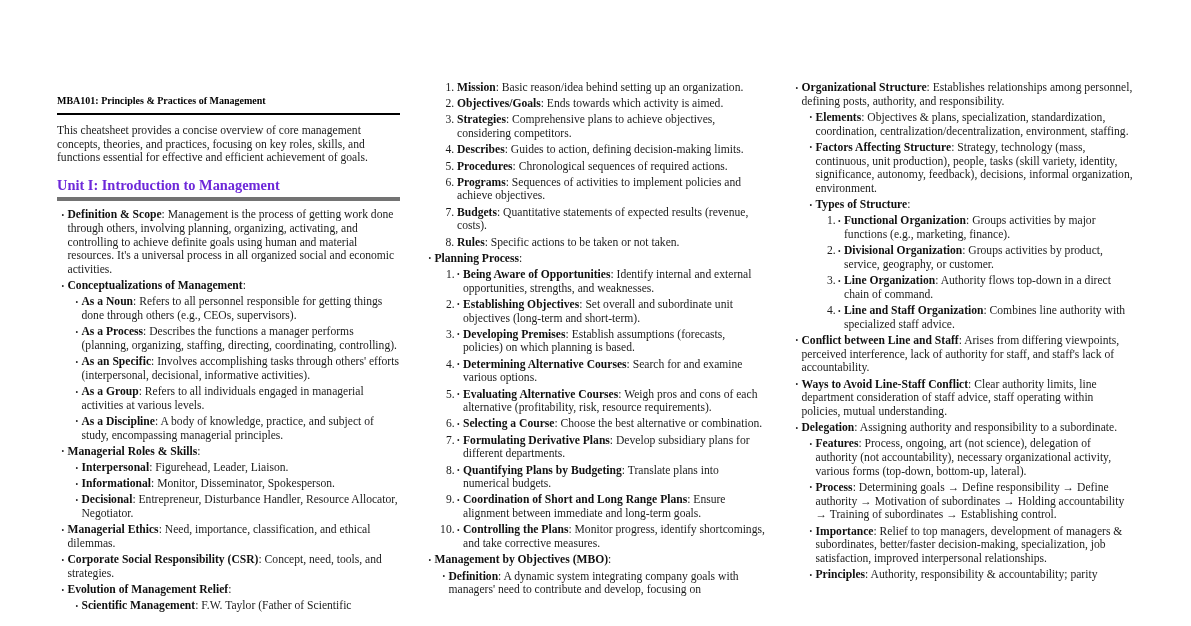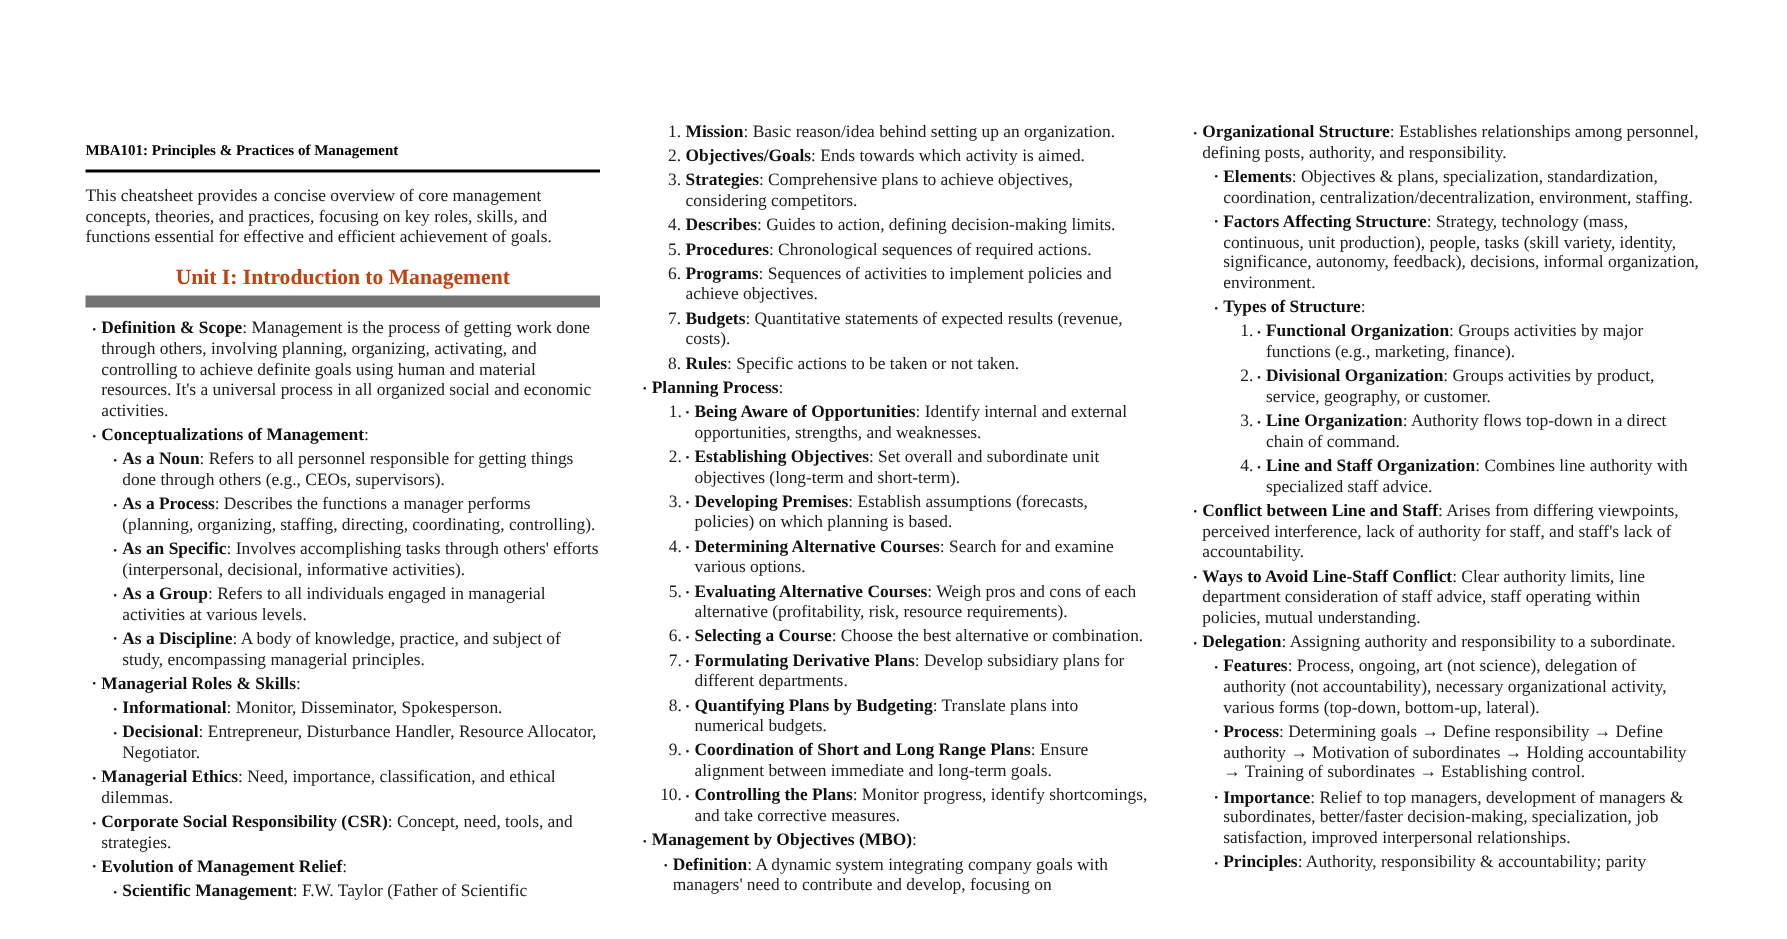--- a/index.html
+++ b/index.html
@@ -22,24 +22,23 @@
   .col { width:343px; min-width:343px; max-width:343px; }
 
   h1 {
     font-size:10px; line-height:18px;
     font-weight:bold; color:#000;
     margin:11px 0 9px 0; padding-bottom:3px;
     border-bottom:2px solid #000;
   }
   h2 {
     font-size:14.4px; line-height:17px;
-    font-weight:bold; color:#c2410c;
+    font-weight:bold; color:#6d28d9;
     margin:12px 0 7px 0; padding-bottom:3px;
-    border-bottom:8px solid #737373;
-    text-align:center;
+    border-bottom:4px solid #737373;
   }
   p.intro { margin:0; }
 
   b { color:#111; }
 
   ul { list-style:none; margin:0; padding:0 0 0 5px; }
   ul ul { margin-left:3.5px; margin-top:2.5px; }
   ul li {
     position:relative;
     padding-left:5.5px;
@@ -71,20 +70,21 @@
           <ul>
             <li><b>Definition &amp; Scope</b><span>: Management is the process of getting work done through others, involving planning, organizing, activating, and controlling to achieve definite goals using human and material resources. It's a universal process in all organized social and economic activities.</span></li>
             <li><b>Conceptualizations of Management</b><span>:</span><ul>
                 <li><b>As a Noun</b><span>: Refers to all personnel responsible for getting things done through others (e.g., CEOs, supervisors).</span></li>
                 <li><b>As a Process</b><span>: Describes the functions a manager performs (planning, organizing, staffing, directing, coordinating, controlling).</span></li>
                 <li><b>As an Specific</b><span>: Involves accomplishing tasks through others' efforts (interpersonal, decisional, informative activities).</span></li>
                 <li><b>As a Group</b><span>: Refers to all individuals engaged in managerial activities at various levels.</span></li>
                 <li><b>As a Discipline</b><span>: A body of knowledge, practice, and subject of study, encompassing managerial principles.</span></li>
               </ul></li>
             <li><b>Managerial Roles &amp; Skills</b><span>:</span><ul>
+                <li><b>Interpersonal</b><span>: Figurehead, Leader, Liaison.</span></li>
                 <li><b>Informational</b><span>: Monitor, Disseminator, Spokesperson.</span></li>
                 <li><b>Decisional</b><span>: Entrepreneur, Disturbance Handler, Resource Allocator, Negotiator.</span></li>
               </ul></li>
             <li><b>Managerial Ethics</b><span>: Need, importance, classification, and ethical dilemmas.</span></li>
             <li><b>Corporate Social Responsibility (CSR)</b><span>: Concept, need, tools, and strategies.</span></li>
             <li><b>Evolution of Management Relief</b><span>:</span><ul>
                 <li><b>Scientific Management</b><span>: F.W. Taylor (Father of Scientific</span></li>
               </ul></li>
           </ul>
         </div>

